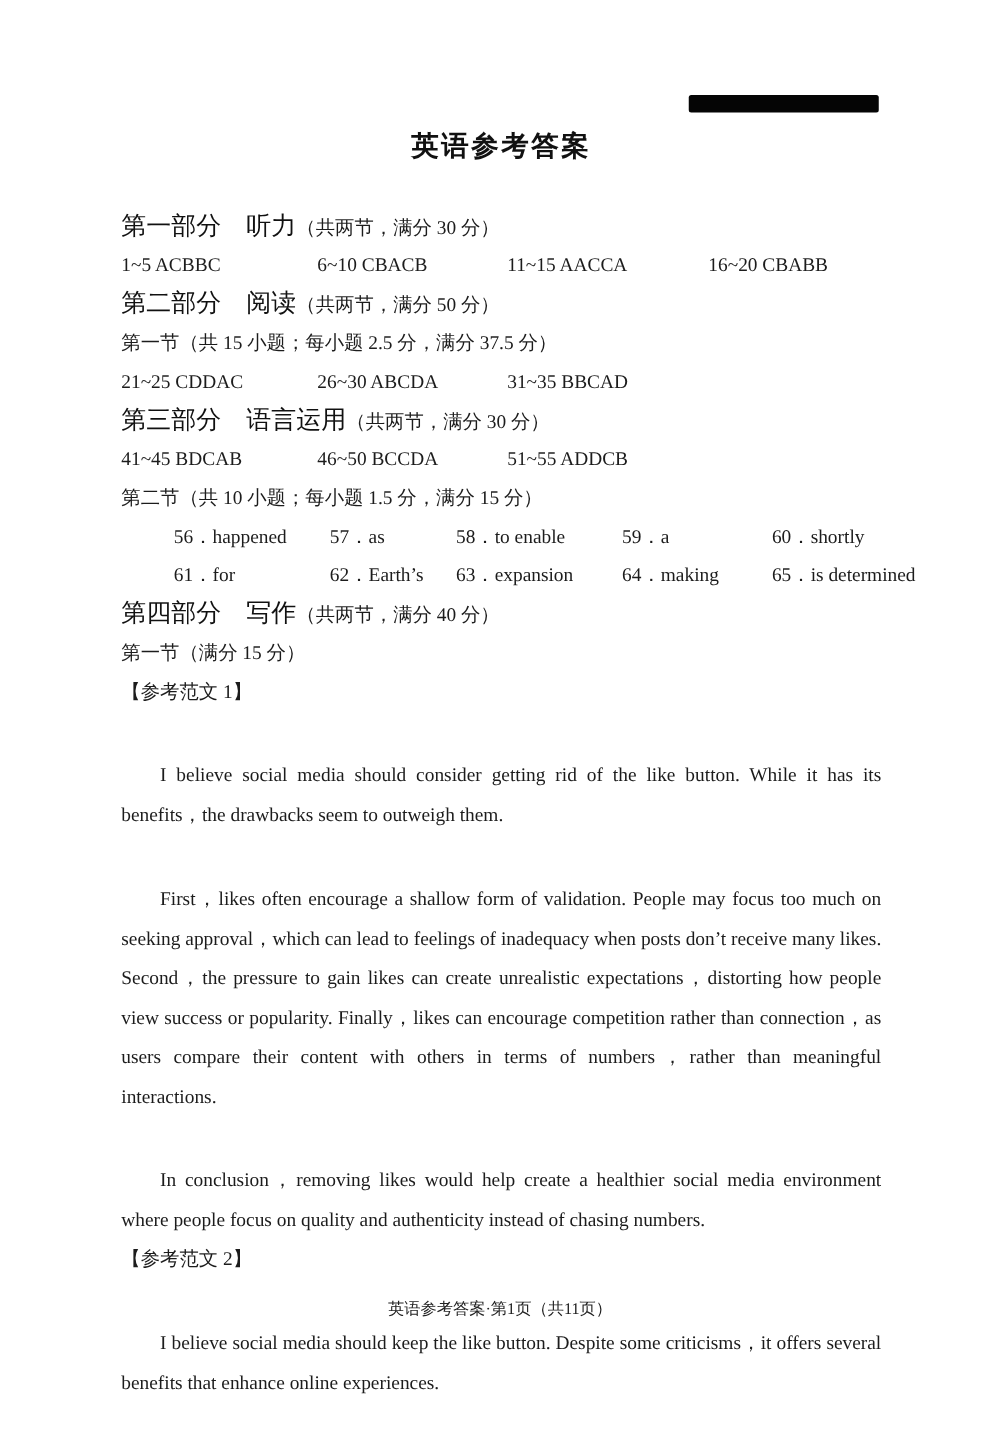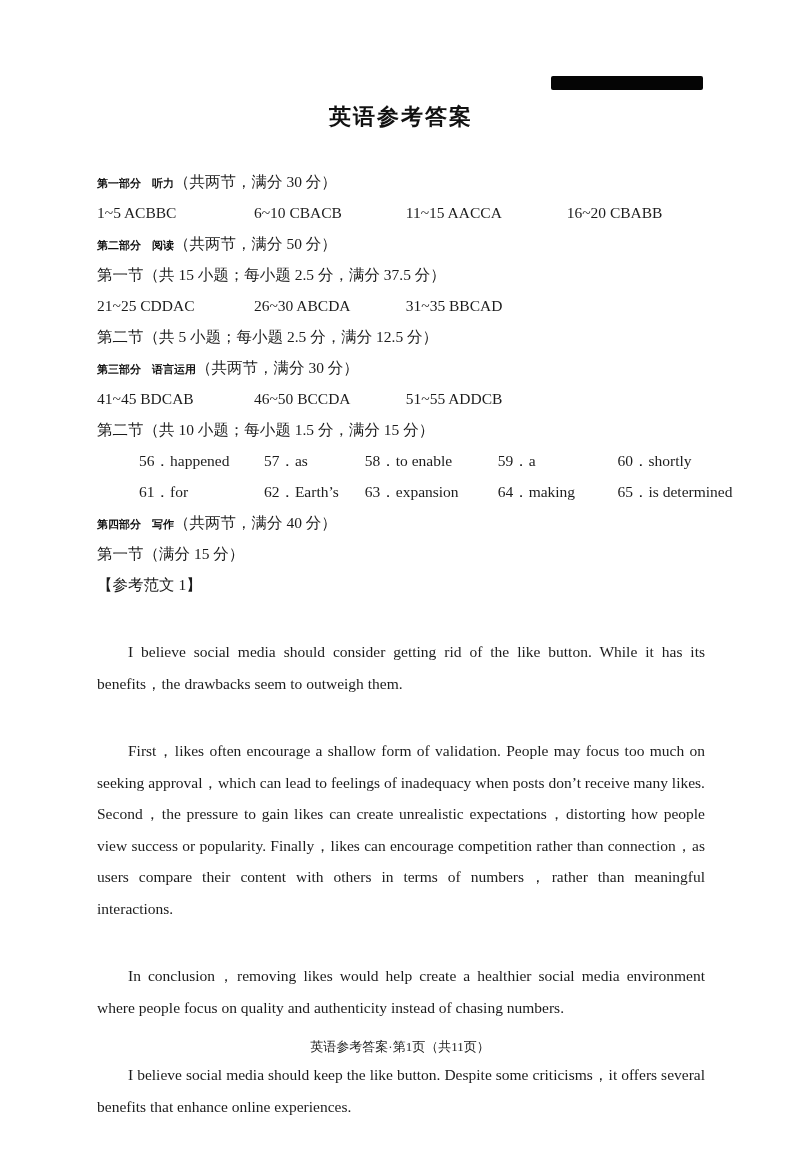--- a/index.html
+++ b/index.html
@@ -38,22 +38,22 @@
     color: #111;
   }
   .line {
     font-size: 15.5px;
     line-height: 31px;
     height: 31px;
     white-space: nowrap;
   }
   .heading .hb {
     font-family: "Liberation Sans", "DejaVu Sans", sans-serif;
-    font-weight: 700;
-    font-size: 11px;
+    font-weight: 400;
+    font-size: 20px;
     color: #111;
   }
   .heading .hn { font-weight: 400; margin-top: 21px; }
   .row span { display: inline-block; }
   .cols4 span:nth-child(1) { width: 153px; }
   .cols4 span:nth-child(2) { width: 148px; }
   .cols4 span:nth-child(3) { width: 157px; }
   .cols3 span:nth-child(1) { width: 153px; }
   .cols3 span:nth-child(2) { width: 148px; }
   .cols5 span:nth-child(1) { width: 121px; margin-left: 42px; }
@@ -101,21 +101,20 @@
     <p class="line heading"><span class="hb">第二部分　阅读</span><span class="hn">（共两节，满分 50 分）</span></p>
 
     <p class="line">第一节（共 15 小题；每小题 2.5 分，满分 37.5 分）</p>
 
     <p class="line row cols3">
       <span>21~25 CDDAC</span>
       <span>26~30 ABCDA</span>
       <span>31~35 BBCAD</span>
     </p>
 
-    <p class="line">第二节（共 5 小题；每小题 2.5 分，满分 12.5 分）</p>
 
 
     <p class="line heading"><span class="hb">第三部分　语言运用</span><span class="hn">（共两节，满分 30 分）</span></p>
 
 
     <p class="line row cols3">
       <span>41~45 BDCAB</span>
       <span>46~50 BCCDA</span>
       <span>51~55 ADDCB</span>
     </p>
@@ -141,20 +140,21 @@
     <p class="line heading"><span class="hb">第四部分　写作</span><span class="hn">（共两节，满分 40 分）</span></p>
 
     <p class="line">第一节（满分 15 分）</p>
 
     <p class="line">【参考范文 1】</p>
 
     <p class="para">I believe social media should consider getting rid of the like button. While it has its benefits，the drawbacks seem to outweigh them.</p>
     <p class="para">First，likes often encourage a shallow form of validation. People may focus too much on seeking approval，which can lead to feelings of inadequacy when posts don’t receive many likes. Second，the pressure to gain likes can create unrealistic expectations，distorting how people view success or popularity. Finally，likes can encourage competition rather than connection，as users compare their content with others in terms of numbers，rather than meaningful interactions.</p>
     <p class="para">In conclusion，removing likes would help create a healthier social media environment where people focus on quality and authenticity instead of chasing numbers.</p>
 
+    <p class="line">【参考范文 2】</p>
 
     <p class="para">I believe social media should keep the like button. Despite some criticisms，it offers several benefits that enhance online experiences.</p>
 
   </div>
 
   <div class="footer">英语参考答案·第1页（共11页）</div>
 
 </div>
 
 </body></html>

